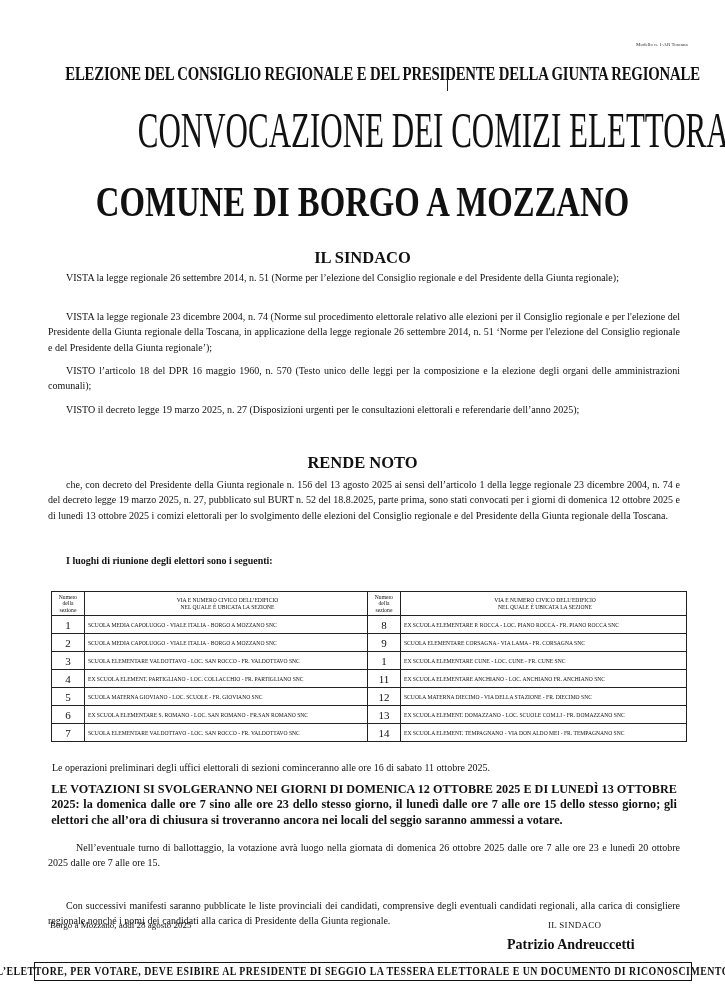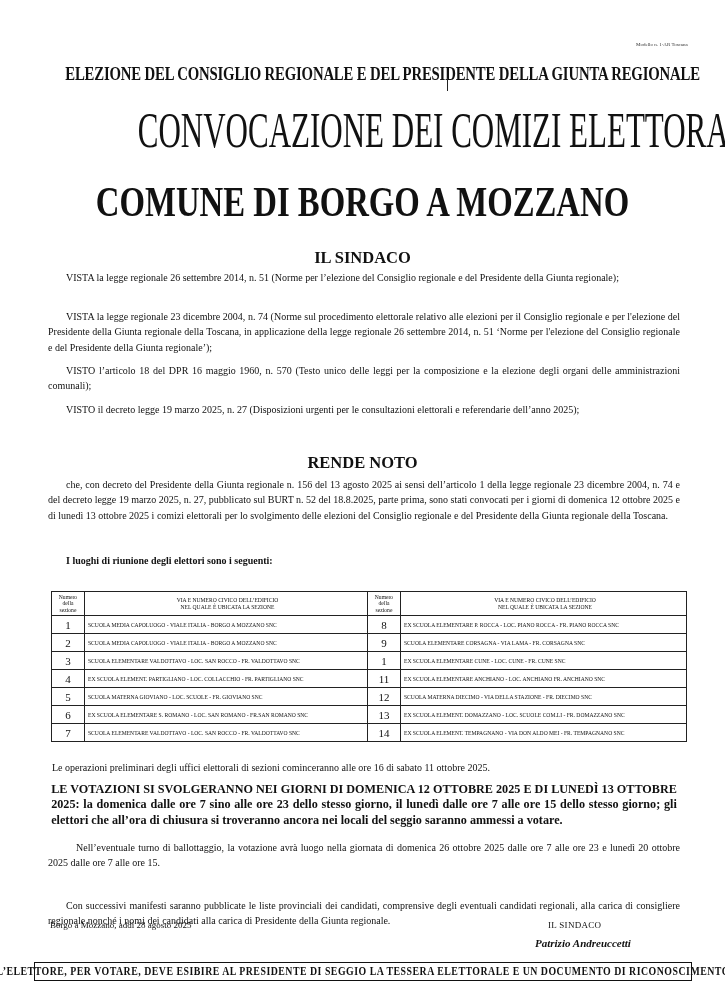--- a/index.html
+++ b/index.html
@@ -15,21 +15,21 @@
   .para.bold { font-weight: bold; font-size: 12.3px; transform: scaleX(0.99); }
   table.sez { position: absolute; left: 51px; top: 591px; border-collapse: collapse; font-size: 5.6px; }
   table.sez td, table.sez th { border: 1px solid #222; padding: 0; }
   table.sez th { font-weight: normal; height: 23px; line-height: 6.5px; text-align: center; }
   table.sez td { height: 17px; }
   .num { width: 32px; text-align: center; font-size: 11px; }
   .addr { width: 279px; padding-left: 3px !important; white-space: nowrap; font-size: 5.6px; text-transform: uppercase; }
   .addr-r { width: 282px; }
   .firma-place { left: 50px; top: 920px; font-size: 9px; }
   .firma-title { left: 548px; top: 920px; font-size: 9px; letter-spacing: 0.3px; }
-  .firma-name { left: 535px; top: 937px; font-size: 11px; font-style: italic; font-weight: bold; }
+  .firma-name { left: 507px; top: 937px; font-size: 14px; font-weight: bold; }
   .footer-box { left: 34px; top: 962px; width: 658px; height: 19px; border: 1.3px solid #111; box-sizing: border-box; display: flex; align-items: center; justify-content: center; }
   .footer-box span { font-size: 12px; font-weight: bold; white-space: nowrap; transform: scaleX(0.82); letter-spacing: 0.6px; display: inline-block; }
   .cursor-mark { left: 447px; top: 78px; width: 1px; height: 13px; background: #222; }
 </style>
 </head>
 <body>
 
 <div class="abs modello">Modello n. 1-AR Toscana</div>
 <div class="abs h-elezione">ELEZIONE DEL CONSIGLIO REGIONALE E DEL PRESIDENTE DELLA GIUNTA REGIONALE</div>
 <div class="abs cursor-mark"></div>

